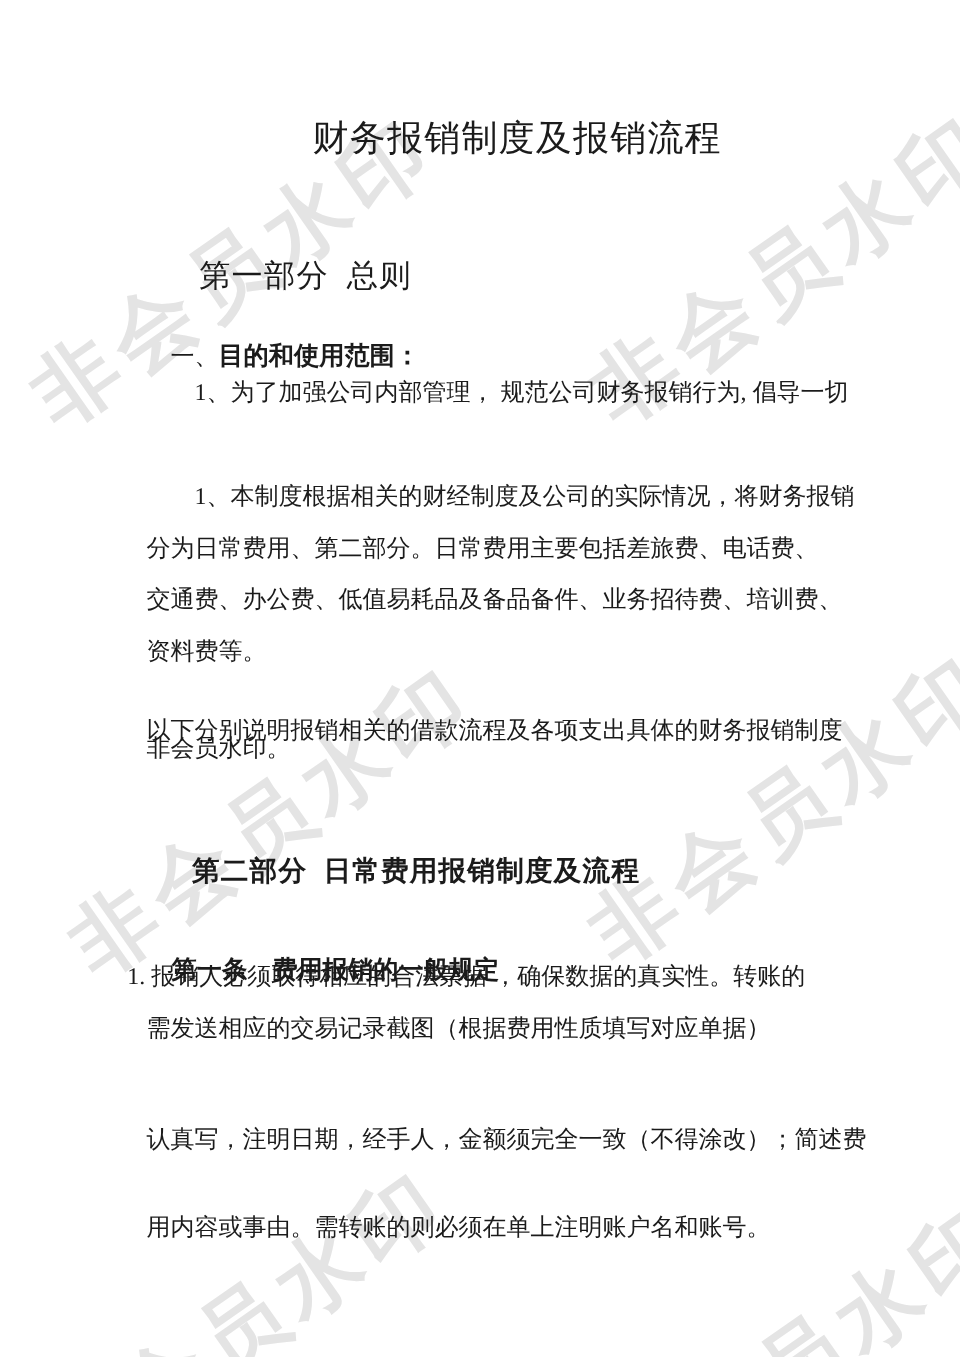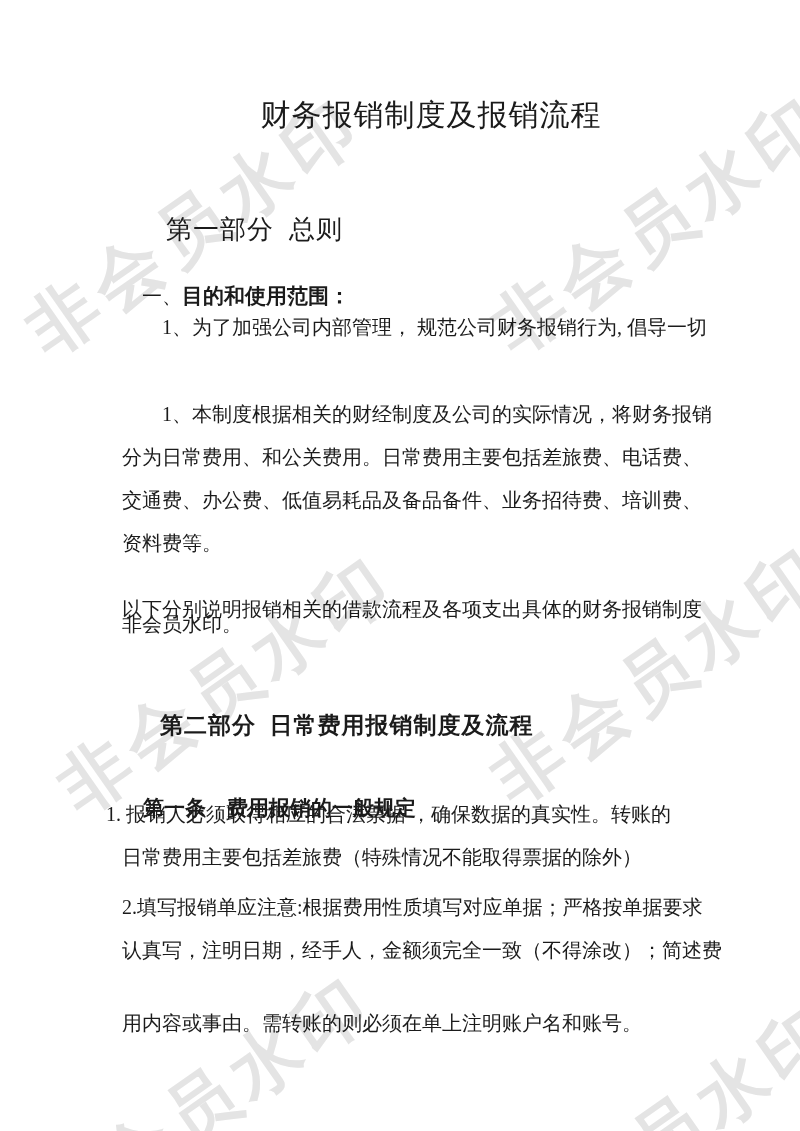--- a/index.html
+++ b/index.html
@@ -78,30 +78,29 @@
 
   <div class="h1" style="top:212px;left:166px;">第一部分  总则</div>
 
   <div class="bl" style="top:257px;left:122px;">
     <span class="sec-no">一、</span><span class="sec-bold">目的和使用范围：</span>
   </div>
 
   <div class="bl" style="top:314px;left:162px;">1、为了加强公司内部管理， 规范公司财务报销行为, 倡导一切</div>
 
   <div class="bl" style="top:401px;left:162px;">1、本制度根据相关的财经制度及公司的实际情况，将财务报销</div>
-  <div class="bl" style="top:444px;left:122px;">分为日常费用、和公关费用。日常费用主要包括差旅费、电话费、</div>
+  <div class="bl" style="top:444px;left:122px;">分为日常费用、第二部分。日常费用主要包括差旅费、电话费、</div>
   <div class="bl" style="top:487px;left:122px;">交通费、办公费、低值易耗品及备品备件、业务招待费、培训费、</div>
   <div class="bl" style="top:530px;left:122px;">资料费等。</div>
 
   <div class="bl" style="top:568px;left:122px;margin-top:28px;">以下分别说明报销相关的借款流程及各项支出具体的财务报销制度</div>
   <div class="bl" style="top:611px;left:122px;">非会员水印。</div>
 
   <div class="h2" style="top:710px;left:160px;">第二部分  日常费用报销制度及流程</div>
   <div class="art" style="top:794px;left:122px;margin-left:21px;">第一条    费用报销的一般规定</div>
 
   <div class="bl" style="top:801px;left:106px;">1. 报销人必须取得相应的合法票据 ，确保数据的真实性。转账的</div>
-  <div class="bl" style="top:844px;left:122px;">日常费用主要包括差旅费（特殊情况不能取得票据的除外）</div>
+  <div class="bl" style="top:844px;left:122px;">需发送相应的交易记录截图（根据费用性质填写对应单据）</div>
 
-  <div class="bl" style="top:894px;left:122px;">2.填写报销单应注意:根据费用性质填写对应单据；严格按单据要求</div>
   <div class="bl" style="top:937px;left:122px;">认真写，注明日期，经手人，金额须完全一致（不得涂改）；简述费</div>
   <div class="bl" style="top:980px;left:122px;margin-top:30px;">用内容或事由。需转账的则必须在单上注明账户名和账号。</div>
 
 </div>
 
 </body></html>

